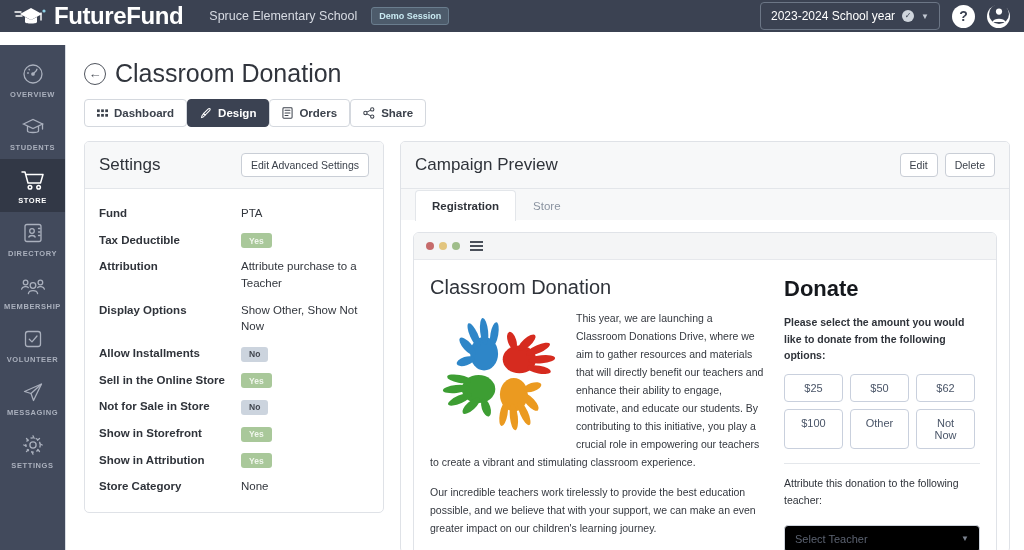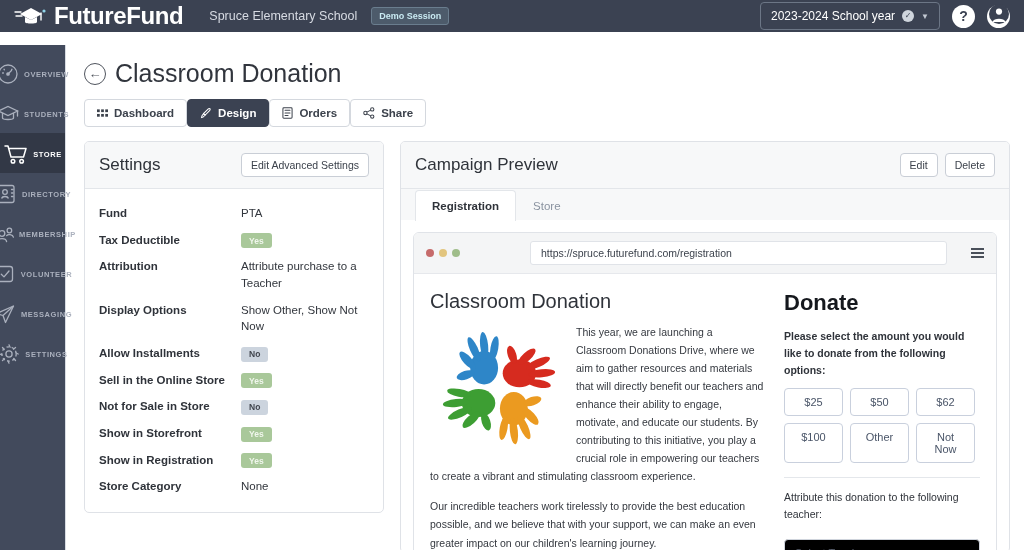--- a/index.html
+++ b/index.html
@@ -53,21 +53,21 @@
   .help-icon { background: #fff; color: #3b4252; font-size: 14px; font-weight: bold; }
   .avatar-icon { background: #fff; color: #3b4252; }
 
   
   .sidebar {
     position: absolute; top: 45px; left: 0; width: 66px; height: 505px;
     background: #424a5c; border-right: 1px solid #d8dce3;
     padding-top: 8px; z-index: 10;
   }
   .nav-item {
-    display: flex; flex-direction: row; align-items: center; justify-content: center;
+    display: flex; flex-direction: column; align-items: center; justify-content: center;
     padding: 9px 0 7px; gap: 4px; cursor: pointer;
   }
   .nav-item.active { background: #323846; }
   .nav-label {
     font-size: 7.5px; letter-spacing: 0.6px; color: #aab0bd; font-weight: bold;
   }
   .nav-item.active .nav-label { color: #ffffff; }
   .nav-icon svg { display: block; }
   .nav-icon { color: #aab0bd; }
   .nav-item.active .nav-icon { color: #ffffff; }
@@ -407,21 +407,21 @@
             </div>
             <div class="setting-row">
               <div class="setting-label">Not for Sale in Store</div>
               <div class="setting-value"><span class="badge no">No</span></div>
             </div>
             <div class="setting-row">
               <div class="setting-label">Show in Storefront</div>
               <div class="setting-value"><span class="badge yes">Yes</span></div>
             </div>
             <div class="setting-row">
-              <div class="setting-label">Show in Registration</div>
+              <div class="setting-label">Show in Attribution</div>
               <div class="setting-value"><span class="badge yes">Yes</span></div>
             </div>
             <div class="setting-row">
               <div class="setting-label">Store Category</div>
               <div class="setting-value">None</div>
             </div>
           </div>
         </div>
 
       </div>
@@ -441,21 +441,20 @@
             <div class="ptab">Store</div>
           </div>
 
           <div class="browser">
             <div class="browser-bar">
               <div class="dots">
                 <span class="dot r"></span>
                 <span class="dot y"></span>
                 <span class="dot g"></span>
               </div>
-              <div class="urlbar">https://spruce.futurefund.com/registration</div>
               <div class="burger">
                   <i></i>
                   <i></i>
                   <i></i>
                 </div>
             </div>
 
             <div class="browser-body">
               <div class="preview-grid">
 

